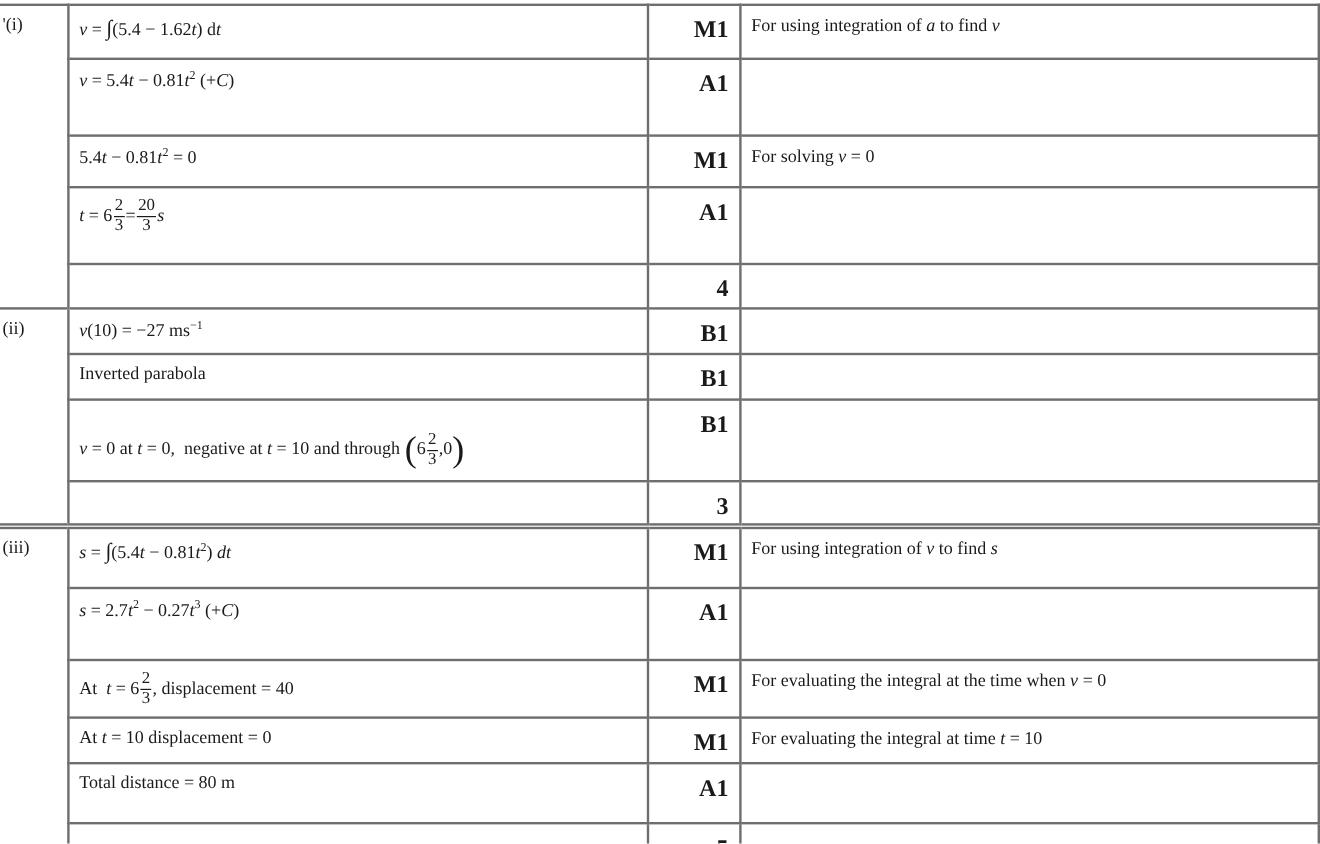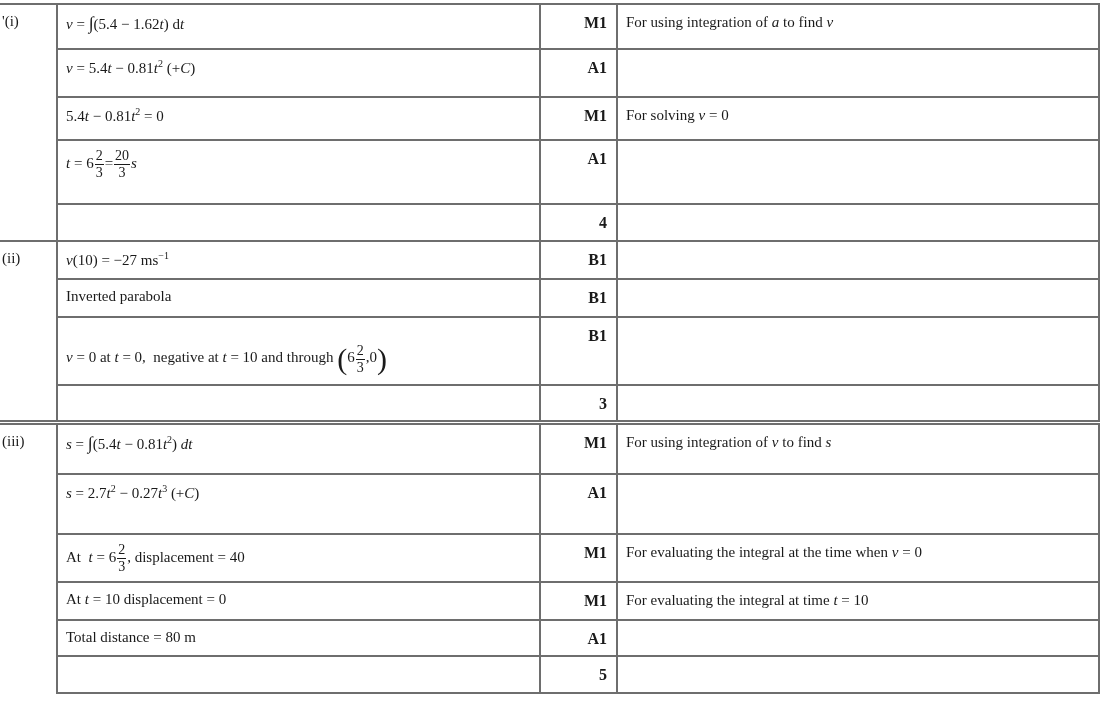--- a/index.html
+++ b/index.html
@@ -4,21 +4,21 @@
 <style>
   html, body { margin: 0; padding: 0; background: #ffffff; }
   body { width: 1100px; height: 703px; overflow: hidden; position: relative;
          font-family: "Liberation Serif", "DejaVu Serif", serif; color: #1a1a1a; }
   .sheet { position: absolute; left: 0; top: 3px; width: 1099px; }
   table { border-collapse: collapse; width: 1099px; table-layout: fixed; }
   td { border: 2px solid #6e6e6e; vertical-align: top; padding: 0; font-size: 15px; }
   td.part { border-left: none; border-top: none; border-bottom: none; padding: 8px 0 0 2px; font-size: 15px; }
   td.part.first { border-top: 2px solid #6e6e6e; }
   td.work { padding: 8px 0 0 8px; }
-  td.mark { text-align: right; padding: 9px 9px 0 0; font-weight: bold; font-size: 16px; }
+  td.mark { text-align: right; padding: 9px 9px 0 0; font-weight: bold; font-size: 20px; }
   td.comment { padding: 9px 0 0 8px; border-right: 2px solid #6e6e6e; margin-top: 12px; }
   tr.sep td { border-bottom: 5px double #6e6e6e; }
   tr.last td { border-bottom: 2px solid #6e6e6e; }
   i { font-style: italic; }
   .frac { display: inline-block; vertical-align: middle; text-align: center; line-height: 1; margin: 0 1px; }
   .frac .num { display: block; border-bottom: 1px solid #1a1a1a; padding: 0 1px 1px; font-size: 14px; }
   .frac .den { display: block; padding-top: 1px; font-size: 14px; }
   .paren-big { font-size: 30px; vertical-align: middle; font-weight: 100; }
   .int { font-size: 18px; }
   sup { font-size: 10px; }
@@ -35,21 +35,21 @@
         <col style="width:482px">
   </colgroup>
 
   <tbody>
         <tr style="height:45px">
     <td class="part first" rowspan="5">'(i)</td>
     <td class="work"><i>v</i> = <span class="int">∫</span>(5.4 − 1.62<i>t</i>) d<i>t</i></td>
     <td class="mark">M1</td>
     <td class="comment"><span>For using integration of </span><i>a</i><span> to find </span><i>v</i></td>
   </tr>
-  <tr style="height:48px">
+  <tr style="height:64px">
     <td class="work"><i>v</i> = 5.4<i>t</i> − 0.81<i>t</i><sup>2</sup> (+<i>C</i>)</td>
     <td class="mark">A1</td>
     <td class="comment"></td>
   </tr>
   <tr style="height:43px">
     <td class="work">5.4<i>t</i> − 0.81<i>t</i><sup>2</sup> = 0</td>
     <td class="mark">M1</td>
     <td class="comment"><span>For solving </span><i>v</i><span> = 0</span></td>
   </tr>
   <tr style="height:64px">
@@ -99,21 +99,21 @@
   <tr style="height:48px">
     <td class="work">At&nbsp; <i>t</i> = 6<span class="frac"><span class="num">2</span><span class="den">3</span></span>, displacement = 40</td>
     <td class="mark">M1</td>
     <td class="comment"><span>For evaluating the integral at the time when </span><i>v</i><span> = 0</span></td>
   </tr>
   <tr style="height:38px">
     <td class="work">At <i>t</i> = 10 displacement = 0</td>
     <td class="mark">M1</td>
     <td class="comment"><span>For evaluating the integral at time </span><i>t</i><span> = 10</span></td>
   </tr>
-  <tr style="height:36px">
+  <tr style="height:50px">
     <td class="work">Total distance = 80 m</td>
     <td class="mark">A1</td>
     <td class="comment"></td>
   </tr>
   <tr style="height:37px" class="last">
     <td class="work"></td>
     <td class="mark">5</td>
     <td class="comment"></td>
   </tr>
 </tbody>

